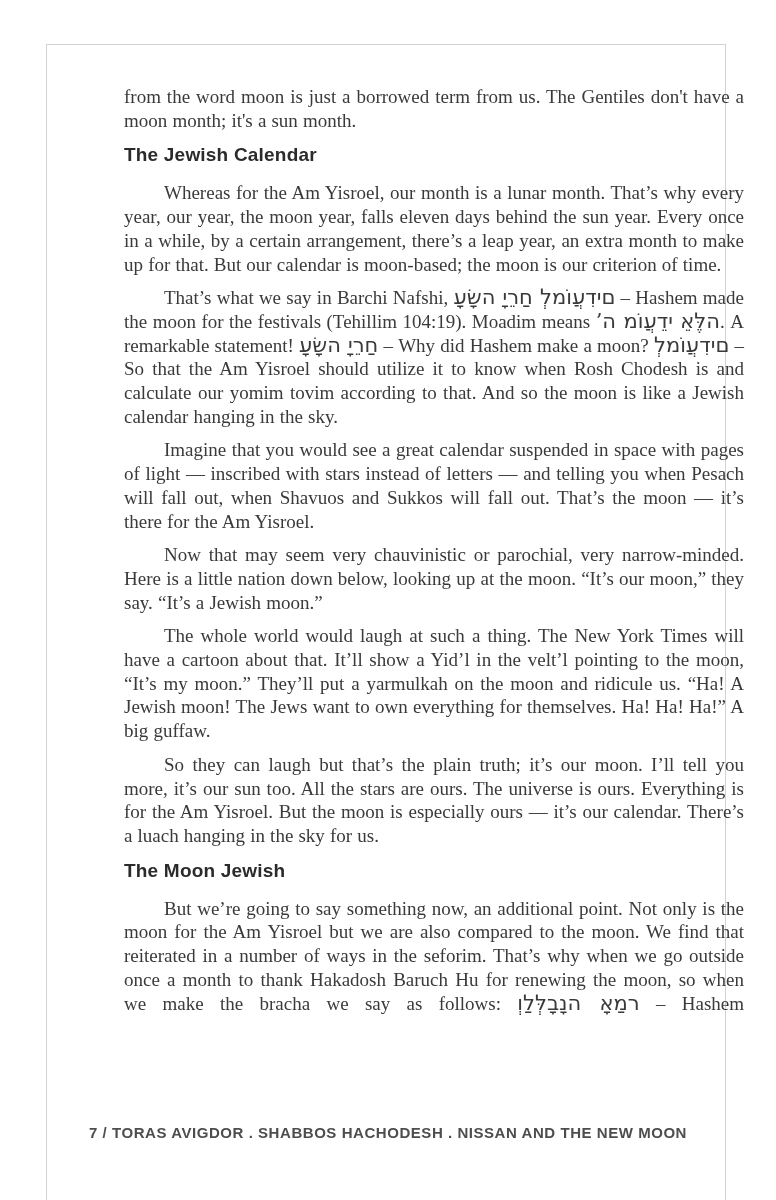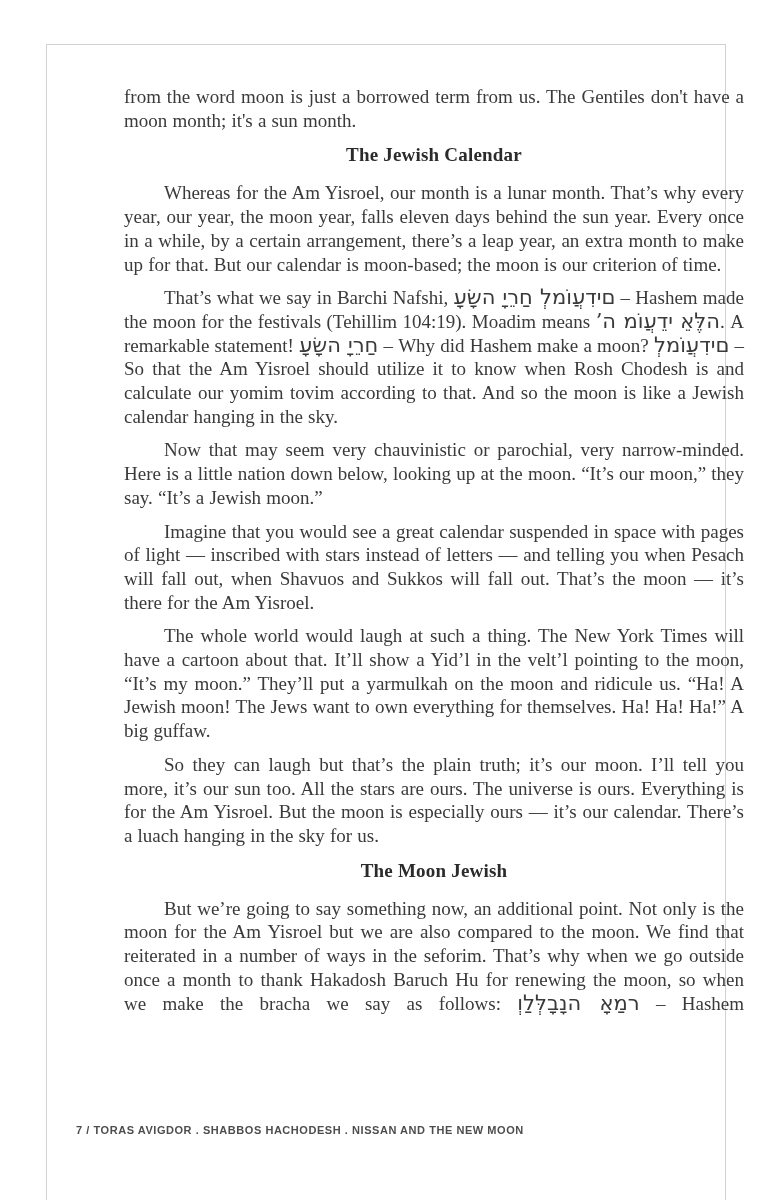--- a/index.html
+++ b/index.html
@@ -45,54 +45,53 @@
   .rm { font-style: normal; }
   .it { }
   .he {
     font-family: "DejaVu Serif", "DejaVu Sans", sans-serif;
     font-size: 21px;
     unicode-bidi: bidi-override;
     direction: ltr;
   }
   .heading {
     margin: 10px 0 14px 0;
-    font-family: Liberation Serif, serif;
+    font-family: Liberation Sans, sans-serif;
     font-weight: bold;
     font-size: 19px;
     line-height: 25px;
     letter-spacing: 0.2px;
     color: var(--heading-color, #2b2b2b);
-    text-align: center;
   }
   .footer {
     position: absolute;
     left: 76px;
     top: 1124px;
     width: 624px;
-    text-align: left;
+    text-align: center;
     font-family: "Liberation Sans", sans-serif;
     font-weight: bold;
-    font-size: 11px;
+    font-size: 15px;
     letter-spacing: 0.55px;
     color: var(--footer-color, #4d4d4d);
     white-space: nowrap;
   }
 </style>
 </head>
 <body>
 
 <div class="sheet">
   <div class="frame">
     <main class="content">
         <p class="para"><span class="rm">from the word moon is just a borrowed term from us. The Gentiles don't have a moon month; it's a sun month.</span></p>
         <h2 class="heading">The Jewish Calendar</h2>
         <p class="para indent"><span class="rm">Whereas for the Am Yisroel, our month is a lunar month. That’s why every year, our year, the moon year, falls eleven days behind the sun year. Every once in a while, by a certain arrangement, there’s a leap year, an extra month to make up for that. But our calendar is moon-based; the moon is our criterion of time.</span></p>
         <p class="para indent"><span class="rm">That’s what we say in </span><span class="it">Barchi Nafshi</span><span class="rm">, </span><bdo dir="ltr" class="he">עָשָׂה יָרֵחַ לְמוֹעֲדִים</bdo><span class="rm"> – </span><span class="it">Hashem made the moon for the festivals</span><span class="rm"> (Tehillim 104:19). </span><span class="it">Moadim</span><span class="rm"> means </span><bdo dir="ltr" class="he">’ה מוֹעֲדֵי אֵלֶּה</bdo><span class="rm">. A remarkable statement! </span><bdo dir="ltr" class="he">עָשָׂה יָרֵחַ</bdo><span class="rm"> – </span><span class="it">Why did Hashem make a moon?</span><span class="rm"> </span><bdo dir="ltr" class="he">לְמוֹעֲדִים</bdo><span class="rm"> – </span><span class="it">So that the Am Yisroel should utilize it to know when Rosh Chodesh is and calculate our yomim tovim according to that</span><span class="rm">. And so the moon is like a Jewish calendar hanging in the sky.</span></p>
+        <p class="para indent"><span class="rm">Imagine that you would see a great calendar suspended in space with pages of light — inscribed with stars instead of letters — and telling you when Pesach will fall out, when Shavuos and Sukkos will fall out. That’s the moon — it’s there for the Am Yisroel.</span></p>
         <p class="para indent"><span class="rm">Now that may seem very chauvinistic or parochial, very narrow-minded. Here is a little nation down below, looking up at the moon. “It’s our moon,” they say. “It’s a Jewish moon.”</span></p>
-        <p class="para indent"><span class="rm">Imagine that you would see a great calendar suspended in space with pages of light — inscribed with stars instead of letters — and telling you when Pesach will fall out, when Shavuos and Sukkos will fall out. That’s the moon — it’s there for the Am Yisroel.</span></p>
         <p class="para indent"><span class="rm">The whole world would laugh at such a thing. The New York Times will have a cartoon about that. It’ll show a </span><span class="it">Yid’l</span><span class="rm"> in the </span><span class="it">velt’l</span><span class="rm"> pointing to the moon, “It’s my moon.” They’ll put a </span><span class="it">yarmulkah</span><span class="rm"> on the moon and ridicule us. “Ha! A Jewish moon! The Jews want to own everything for themselves. Ha! Ha! Ha!” A big guffaw.</span></p>
         <p class="para indent"><span class="rm">So they can laugh but that’s the plain truth; it’s our moon. I’ll tell you more, it’s our sun too. All the stars are ours. The universe is ours. Everything is for the Am Yisroel. But the moon is </span><span class="it">especially</span><span class="rm"> ours — it’s our calendar. There’s a </span><span class="it">luach</span><span class="rm"> hanging in the sky for us.</span></p>
         <h2 class="heading">The Moon Jewish</h2>
         <p class="para indent jlast"><span class="rm">But we’re going to say something now, an additional point. Not only is the moon for the Am Yisroel but we are also compared to the moon. We find that reiterated in a number of ways in the </span><span class="it">seforim</span><span class="rm">. That’s why when we go outside once a month to thank Hakadosh Baruch Hu for renewing the moon, so when we make the </span><span class="it">bracha</span><span class="rm"> we say as follows: </span><bdo dir="ltr" class="he">וְלַלְּבָנָה אָמַר</bdo><span class="rm"> – </span><span class="it">Hashem</span></p>
       </main>
   </div>
   <footer class="footer">
     <span>7 / TORAS AVIGDOR . SHABBOS HACHODESH . NISSAN AND THE NEW MOON</span>
   </footer>
 </div>

